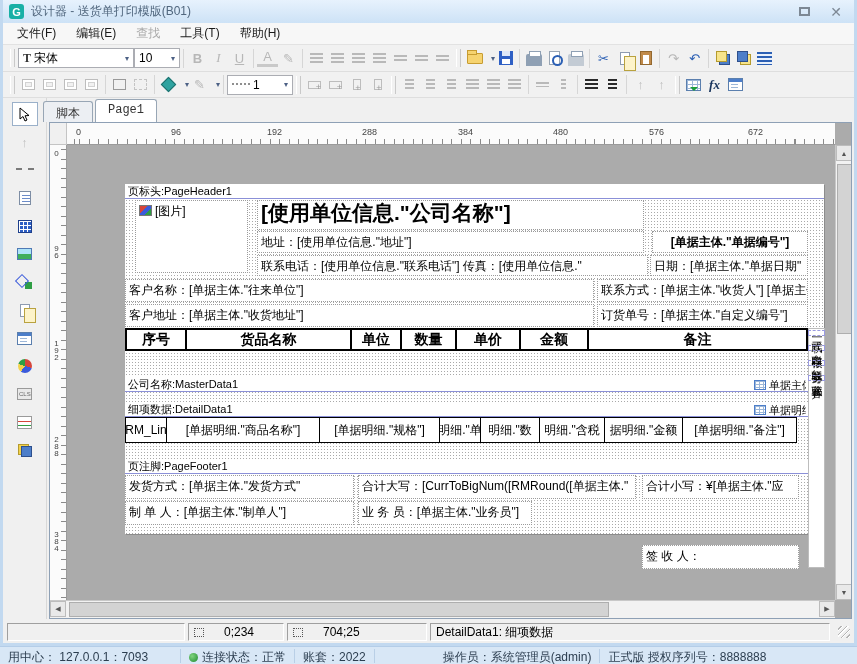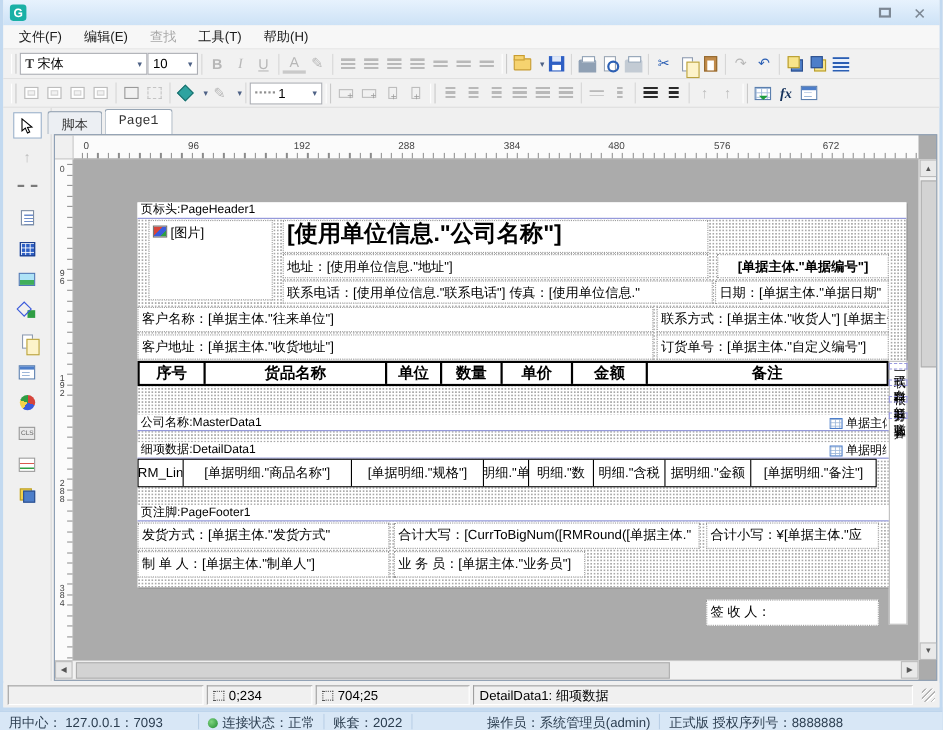--- a/index.html
+++ b/index.html
@@ -159,40 +159,41 @@
   .hscroll { position:absolute; left:0px; top:477px; width:785px; height:18px; background:#f2f2f2; border-top:1px solid #c8c8c8; }
   .sbtn { position:absolute; width:16px; height:16px; background:#e9e9e9; border:1px solid #bcbcbc;
           display:flex; align-items:center; justify-content:center; font-size:7px; color:#555; }
   .vthumb { position:absolute; left:1px; top:19px; width:15px; height:170px; background:#d3d3d3; border:1px solid #aeaeae; }
   .hthumb { position:absolute; left:19px; top:1px; width:540px; height:15px; background:#d3d3d3; border:1px solid #aeaeae; }
 
   
   .statusbar { position:absolute; left:0; bottom:0; width:851px; height:22px; background:#f0f0f0;
                display:flex; align-items:center; gap:3px; padding:0 4px; }
   .spanel { height:18px; border:1px solid; border-color:#9f9f9f #fff #fff #9f9f9f; display:flex; align-items:center;
-            gap:4px; font-size:12px; padding:0 5px; background:#f0f0f0; overflow:hidden; white-space:nowrap; }
+            gap:20px; font-size:12px; padding:0 5px; background:#f0f0f0; overflow:hidden; white-space:nowrap; }
   .sicon { width:10px; height:9px; border:1px dotted #555; flex:0 0 auto; }
   .gripres { margin-left:auto; width:12px; height:12px;
              background:repeating-linear-gradient(135deg, transparent 0 2px, #b5b5b5 2px 3px, #fff 3px 4px); }
 
   
   .bottomstrip { position:absolute; left:0; top:646px; width:857px; height:18px; background:#d8e7f6;
                  border-top:1px solid #b4cde8; display:flex; align-items:flex-start; font-size:12px; color:#2c3e50; }
   .bitem { padding:2px 8px; white-space:nowrap; display:flex; align-items:center; gap:4px; }
   .bsep { width:1px; height:14px; background:#b9cfe6; margin-top:2px; }
   .conndot { width:9px; height:9px; border-radius:50%; background:radial-gradient(circle at 35% 35%, #7fd47f, #1f8a2f); flex:0 0 auto; }
 </style>
 </head>
 <body>
 
 <div class="screen">
   <div class="win">
 
     <div class="titlebar">
       <div class="applogo">G</div>
+      <div class="apptitle">设计器 - 送货单打印模版(B01)</div>
       <div class="winbtns">
         <div class="btn-min"></div>
         <div class="btn-close">✕</div>
       </div>
     </div>
 
     <div class="menubar">
       <div class="menu-item">文件(F)</div>
       <div class="menu-item">编辑(E)</div>
       <div class="menu-item disabled">查找</div>

